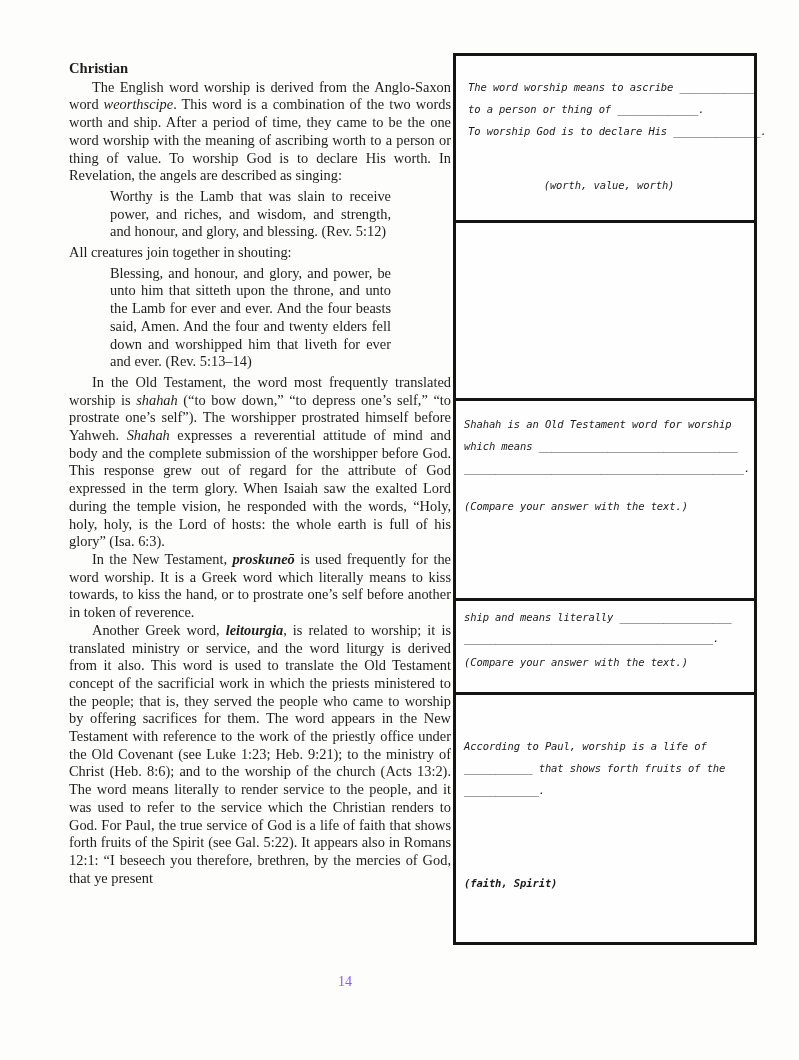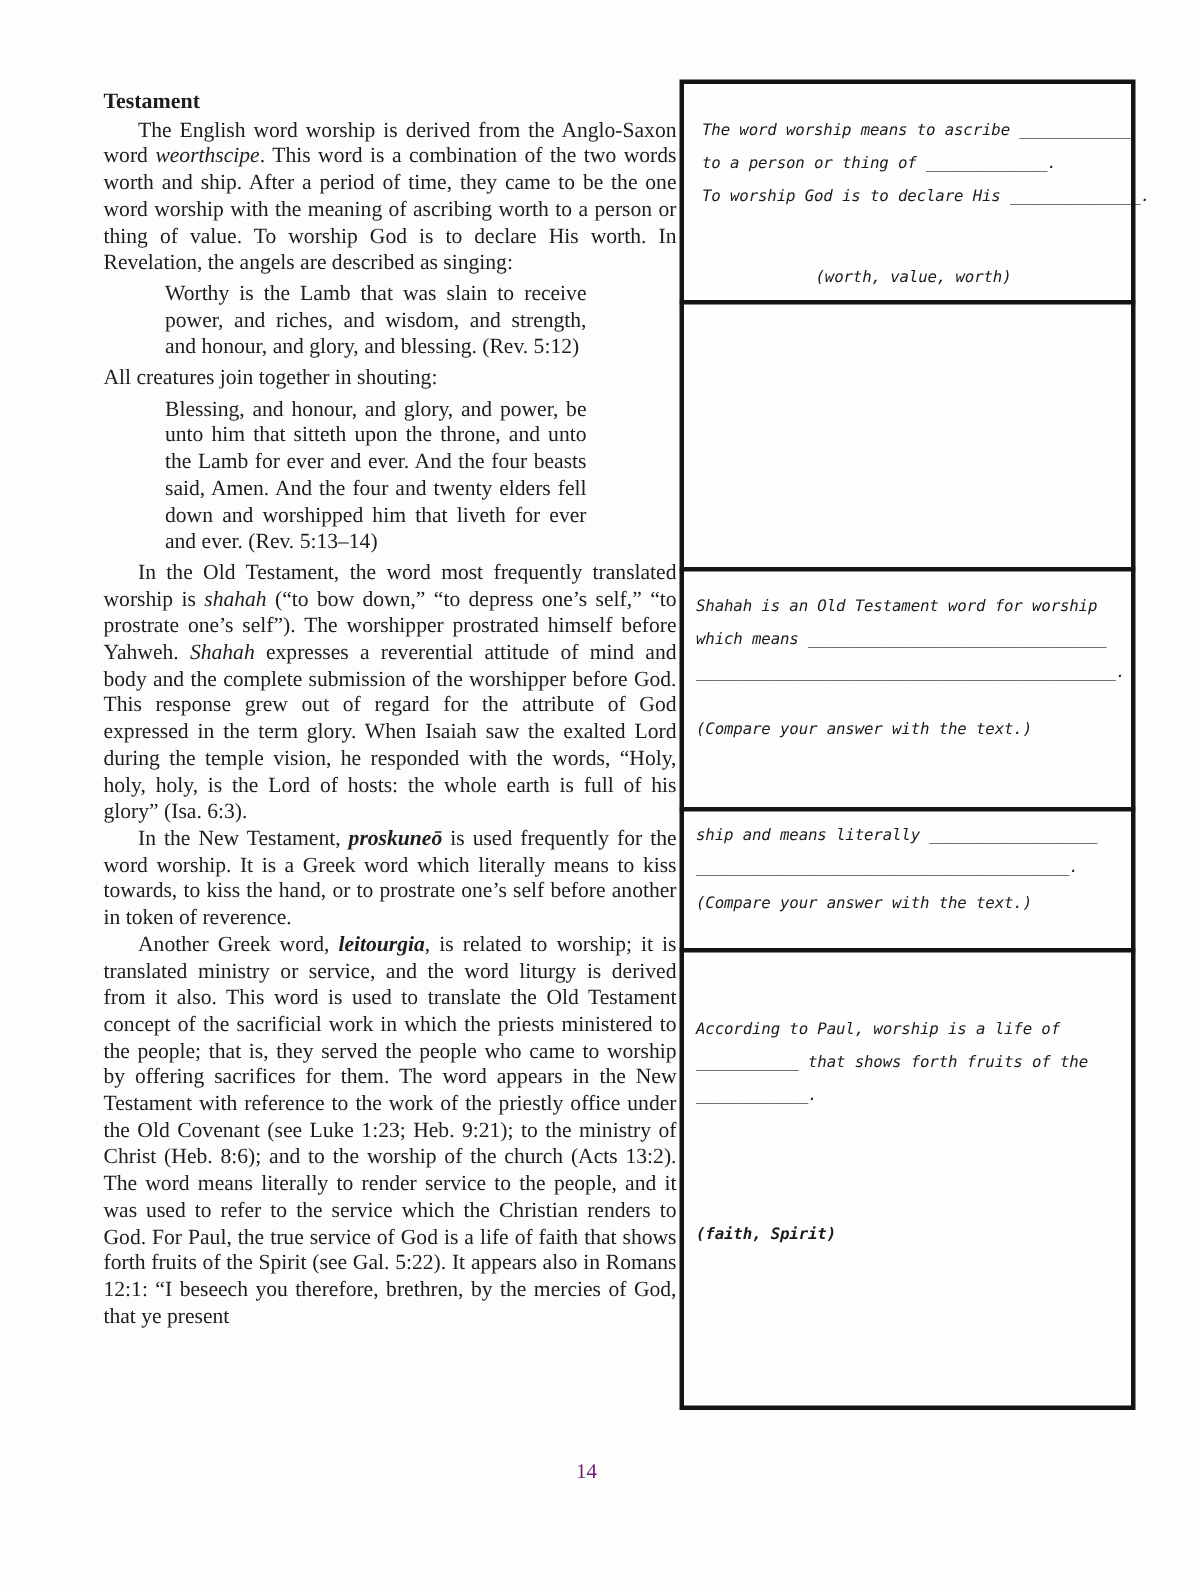--- a/index.html
+++ b/index.html
@@ -23,49 +23,49 @@
   .bd{font-weight:bold;}
   .un{text-decoration:underline;}
   
   .right-col{position:absolute;left:453px;top:53px;width:304px;}
   .xbox{
     box-sizing:border-box;width:304px;background:#fefefe;
     border:3px solid #141414;
     padding:0 4px 0 8px;
   }
   .xbox + .xbox{margin-top:-3px;}
-  .xbox-0{height:150px;padding-top:20px;padding-left:12px;}
+  .xbox-0{height:170px;padding-top:20px;padding-left:12px;}
   .xbox-1{height:181px;}
-  .xbox-2{height:163px;padding-top:12px;}
+  .xbox-2{height:203px;padding-top:12px;}
   .xbox-3{height:97px;padding-top:6px;}
-  .xbox-4{height:308px;padding-top:40px;}
+  .xbox-4{height:253px;padding-top:40px;}
   .xline{
     font-family:"DejaVu Sans Mono", monospace;
     font-style:italic;
     font-size:10.5px;letter-spacing:-0.1px;line-height:22px;
     white-space:pre;color:#1a1a1a;
   }
   .xbox-3 .xline{line-height:21px;}
   .xbox-0 .answer{margin-top:32px;text-align:center;}
   .xbox-2 .answer{margin-top:16px;}
   .xbox-3 .answer{margin-top:3px;}
   .xbox-4 .answer{margin-top:71px;font-weight:bold;}
   
   .page-num{
-    position:absolute;top:974px;left:348px;width:50px;
-    text-align:right;font-size:14px;color:#701a75;
+    position:absolute;top:974px;left:338px;width:50px;
+    text-align:left;font-size:14px;color:#8b5cf6;
   }
 </style>
 </head>
 <body>
 
 <div class="page">
 
   <div class="left-col">
-    <div class="def-heading">Testament</div>
+    <div class="def-heading">Christian</div>
     <div>
         <div class="blk p"><span>The English word worship is derived from the Anglo-Saxon word </span><span class="it">weorthscipe</span><span>. This word is a combination of the two words worth and ship. After a period of time, they came to be the one word worship with the meaning of ascribing worth to a person or thing of value. To worship God is to declare His worth. In Revelation, the angels are described as singing:</span></div>
         <div class="blk q"><span>Worthy is the Lamb that was slain to receive power, and riches, and wisdom, and strength, and honour, and glory, and blessing. (Rev. 5:12)</span></div>
         <div class="blk pn"><span>All creatures join together in shouting:</span></div>
         <div class="blk q"><span>Blessing, and honour, and glory, and power, be unto him that sitteth upon the throne, and unto the Lamb for ever and ever. And the four beasts said, Amen. And the four and twenty elders fell down and worshipped him that liveth for ever and ever. (Rev. 5:13–14)</span></div>
         <div class="blk p"><span>In the Old Testament, the word most frequently translated worship is </span><span class="it">shahah</span><span> (“to bow down,” “to depress one’s self,” “to prostrate one’s self”). The worshipper prostrated himself before Yahweh. </span><span class="it">Shahah</span><span> expresses a reverential attitude of mind and body and the complete submission of the worshipper before God. This response grew out of regard for the attribute of God expressed in the term glory. When Isaiah saw the exalted Lord during the temple vision, he responded with the words, “Holy, holy, holy, is the Lord of hosts: the whole earth is full of his glory” (Isa. 6:3).</span></div>
         <div class="blk p"><span>In the New Testament, </span><span class="it bd">proskuneō</span><span> is used frequently for the word worship. It is a Greek word which literally means to kiss towards, to kiss the hand, or to prostrate one’s self before another in token of reverence.</span></div>
         <div class="blk p"><span>Another Greek word, </span><span class="it bd">leitourgia</span><span>, is related to worship; it is translated ministry or service, and the word liturgy is derived from it also. This word is used to translate the Old Testament concept of the sacrificial work in which the priests ministered to the people; that is, they served the people who came to worship by offering sacrifices for them. The word appears in the New Testament with reference to the work of the priestly office under the Old Covenant (see Luke 1:23; Heb. 9:21); to the ministry of Christ (Heb. 8:6); and to the worship of the church (Acts 13:2). The word means literally to render service to the people, and it was used to refer to the service which the Christian renders to God. For Paul, the true service of God is a life of faith that shows forth fruits of the Spirit (see Gal. 5:22). It appears also in Romans 12:1: “I beseech you therefore, brethren, by the mercies of God, that ye present</span></div>
       </div>
   </div>

